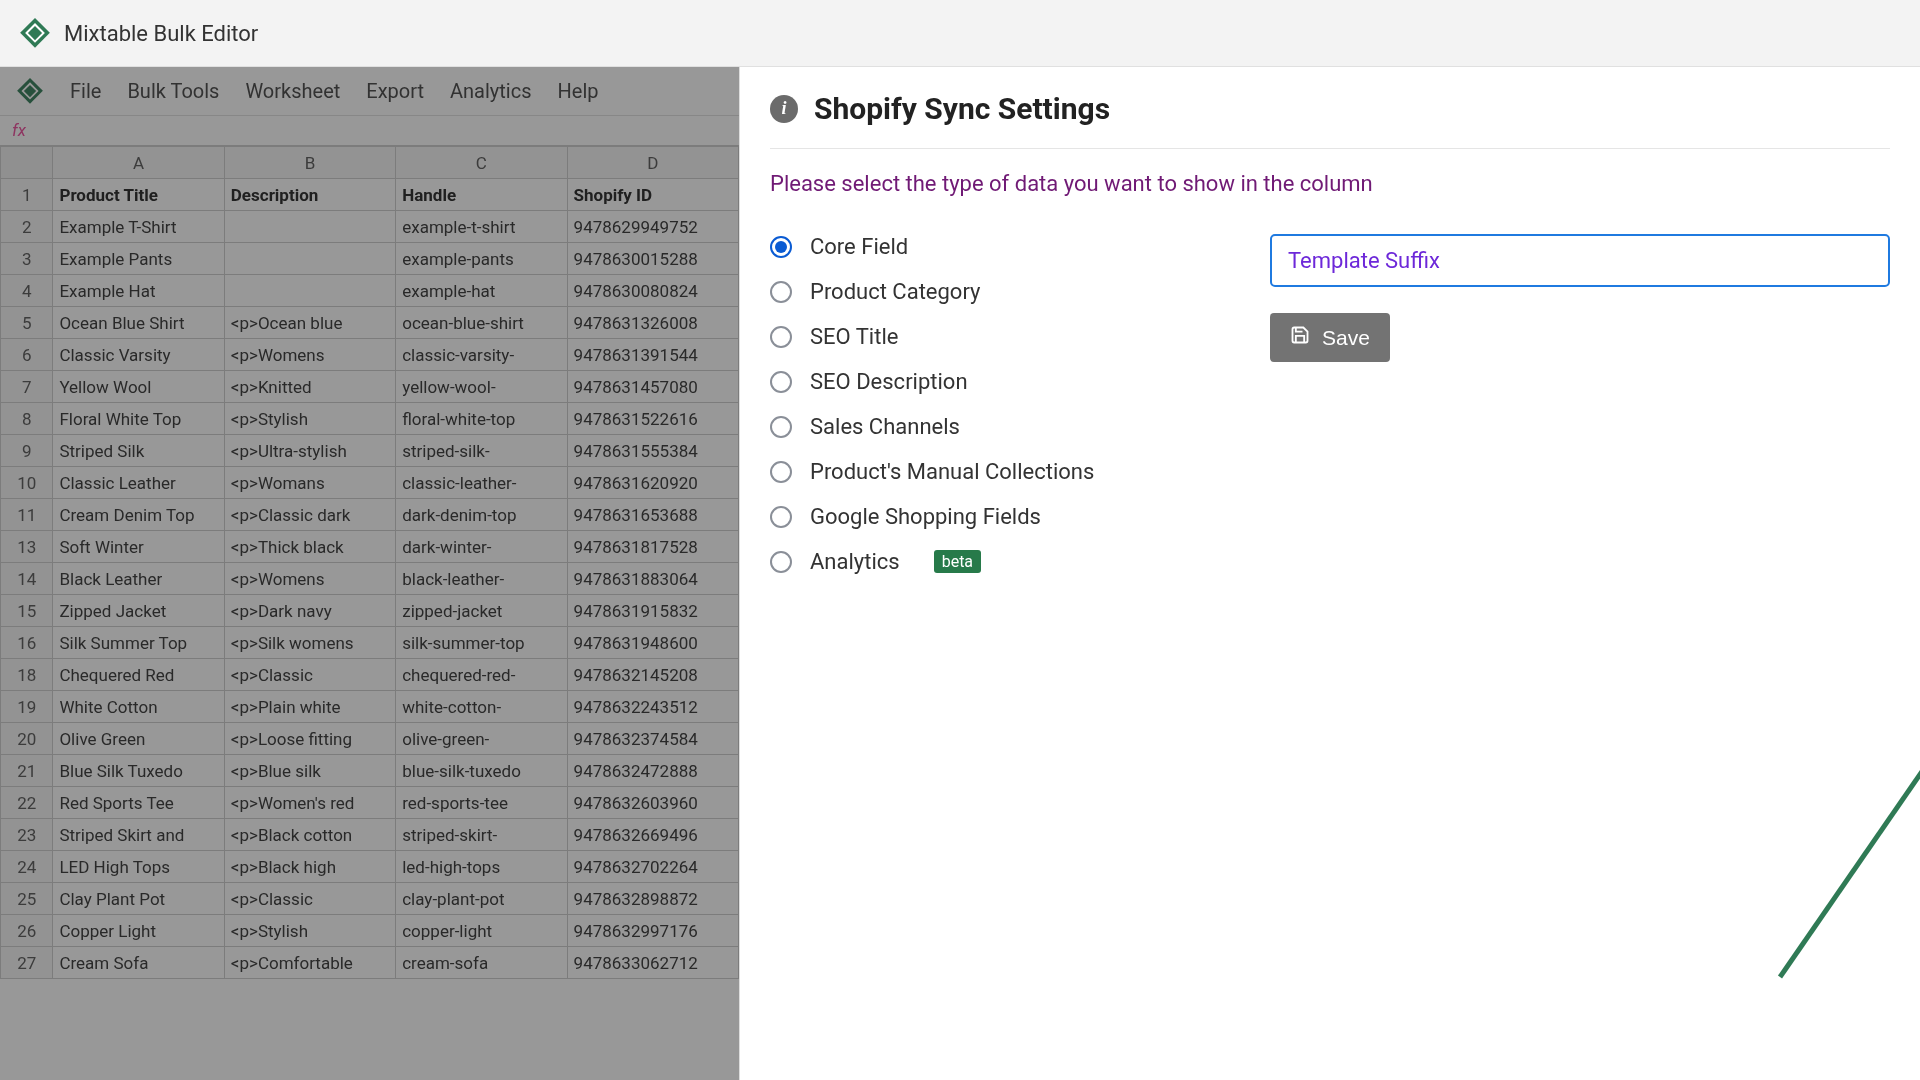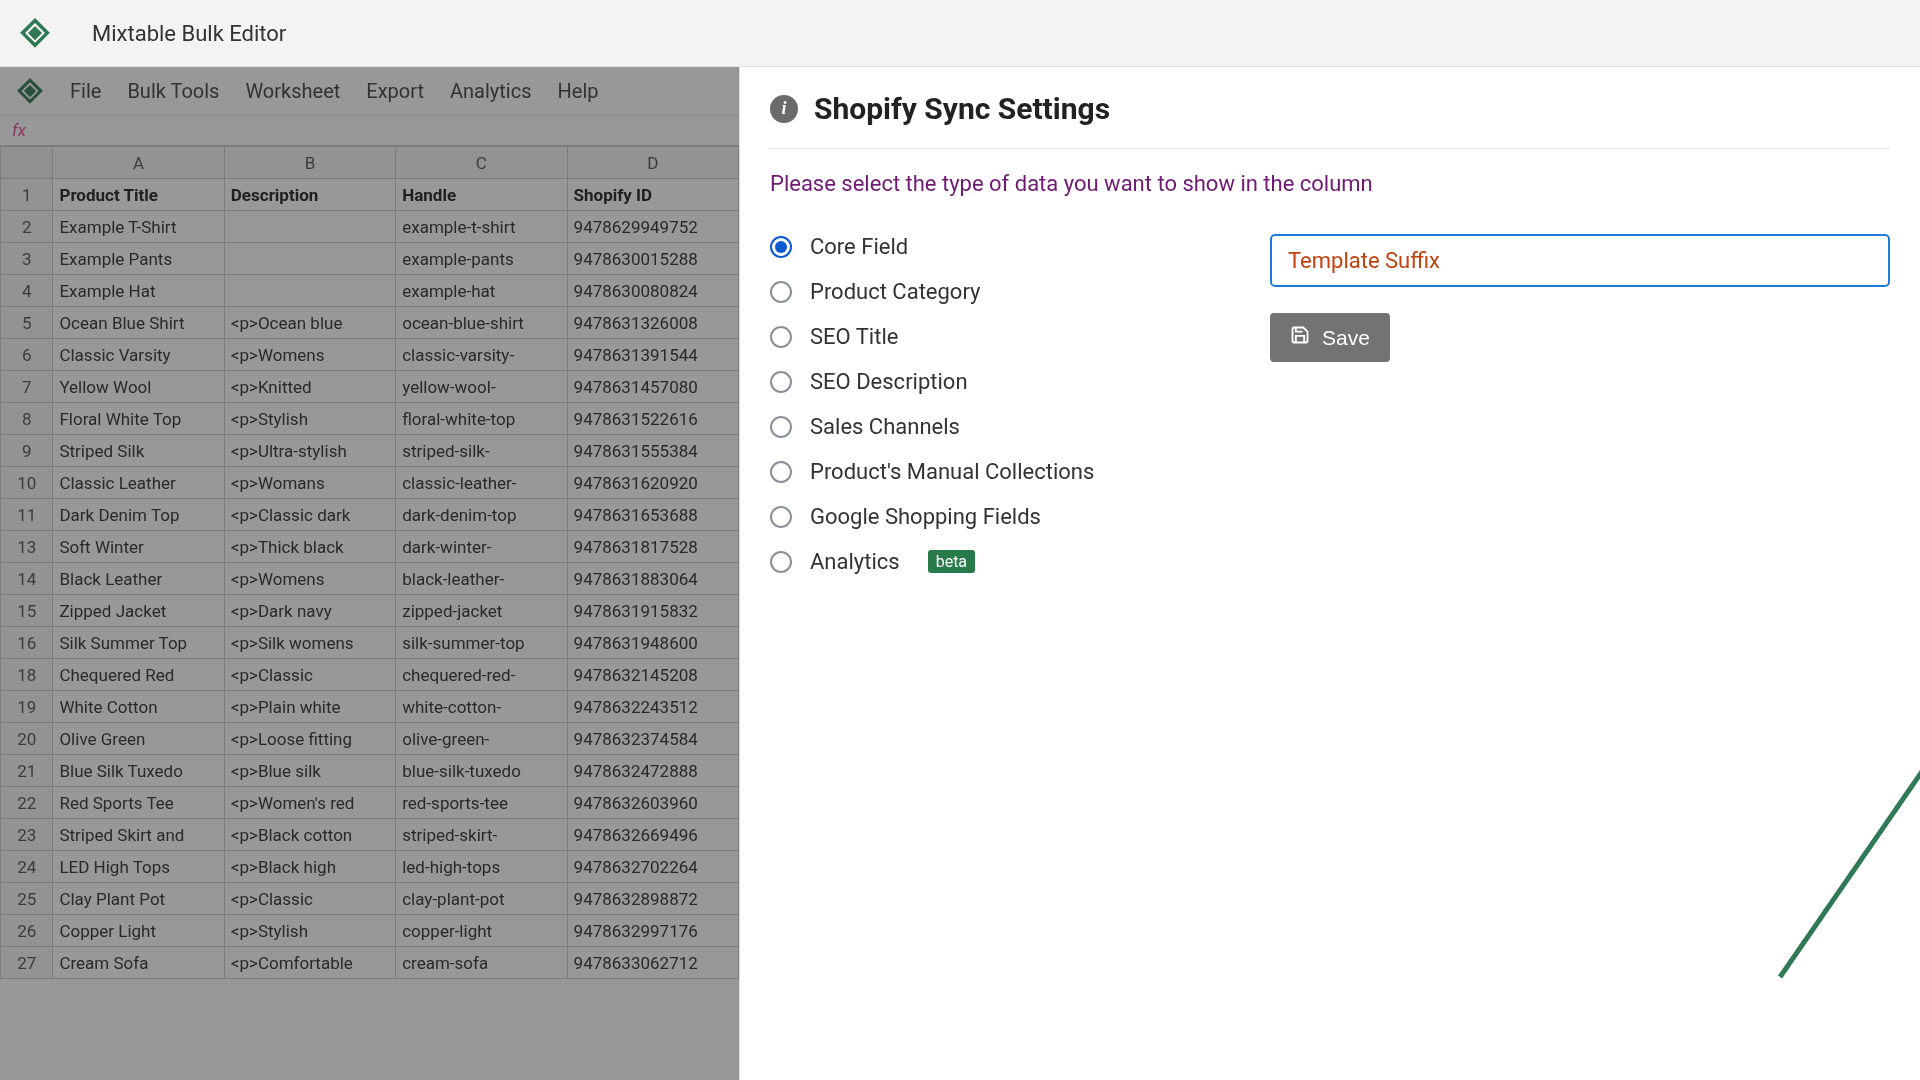--- a/index.html
+++ b/index.html
@@ -20,21 +20,20 @@
       border-bottom: 1px solid #e0e0e0;
     }
     .logo-diamond {
       width: 30px; height: 30px;
       display: flex; align-items: center; justify-content: center;
     }
     .app-title {
       font-size: 22px;
       color: #333;
       font-weight: 400;
-      margin-left: 28px;
     }
     .main-wrap {
       display: flex;
       height: calc(100% - 66px);
       position: relative;
     }
     .spreadsheet-area {
       position: relative;
       width: 740px;
       height: 100%;
@@ -170,34 +169,34 @@
     .radio-outer.selected { border-color: #0a5bd3; }
     .radio-inner {
       width: 12px; height: 12px; border-radius: 50%; background: #0a5bd3;
     }
     .beta-badge {
       background: #277a4a;
       color: #fff;
       font-size: 16px;
       padding: 2px 8px;
       border-radius: 3px;
-      margin-left: 10px;
+      margin-left: 16px;
     }
     .right-col {
       flex: 1;
       display: flex;
       flex-direction: column;
       gap: 26px;
     }
     .select-box {
       border: 2px solid #1f7ae0;
       border-radius: 5px;
       padding: 12px 16px;
       font-size: 22px;
-      color: #c2410c;
+      color: #6d28d9;
       background: #fff;
     }
     .save-btn {
       background: #737373;
       color: #fff;
       border: none;
       border-radius: 4px;
       padding: 12px 20px;
       font-size: 21px;
       display: inline-flex;
@@ -331,21 +330,21 @@
             </tr>
             <tr>
               <td class="rownum">10</td>
               <td>Classic Leather</td>
               <td>&lt;p&gt;Womans</td>
               <td>classic-leather-</td>
               <td>9478631620920</td>
             </tr>
             <tr>
               <td class="rownum">11</td>
-              <td>Dark Denim Top</td>
+              <td>Cream Denim Top</td>
               <td>&lt;p&gt;Classic dark</td>
               <td>dark-denim-top</td>
               <td>9478631653688</td>
             </tr>
             <tr>
               <td class="rownum">13</td>
               <td>Soft Winter</td>
               <td>&lt;p&gt;Thick black</td>
               <td>dark-winter-</td>
               <td>9478631817528</td>

